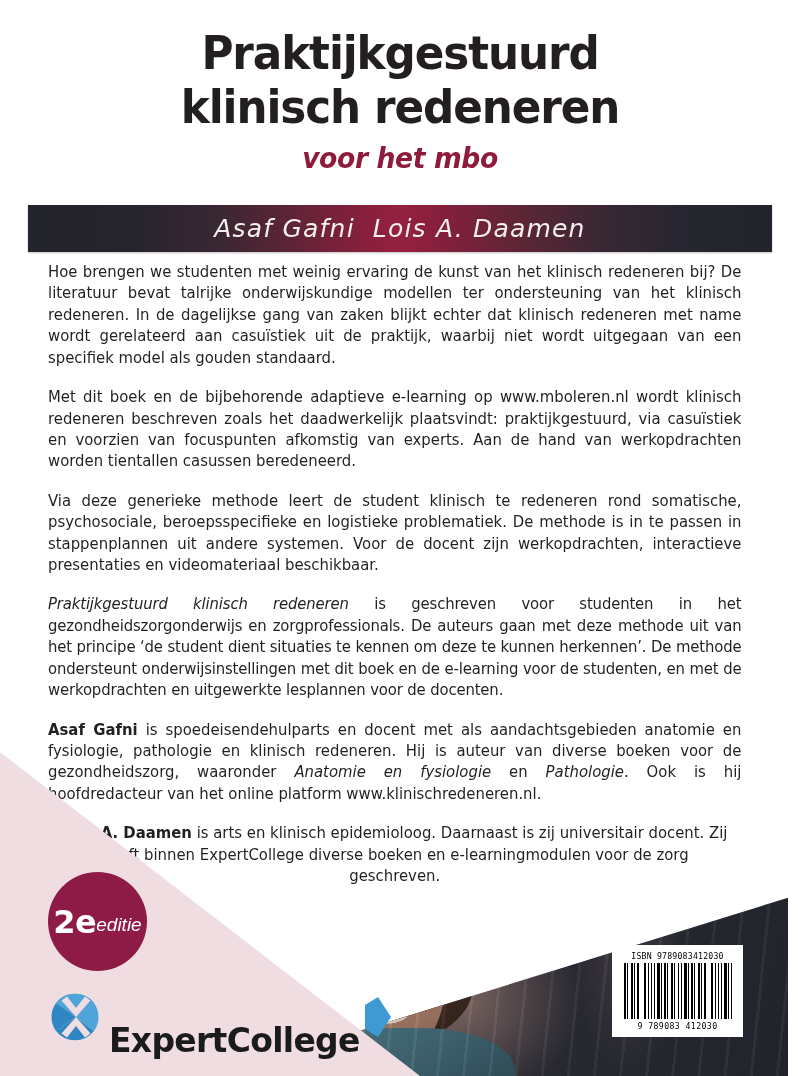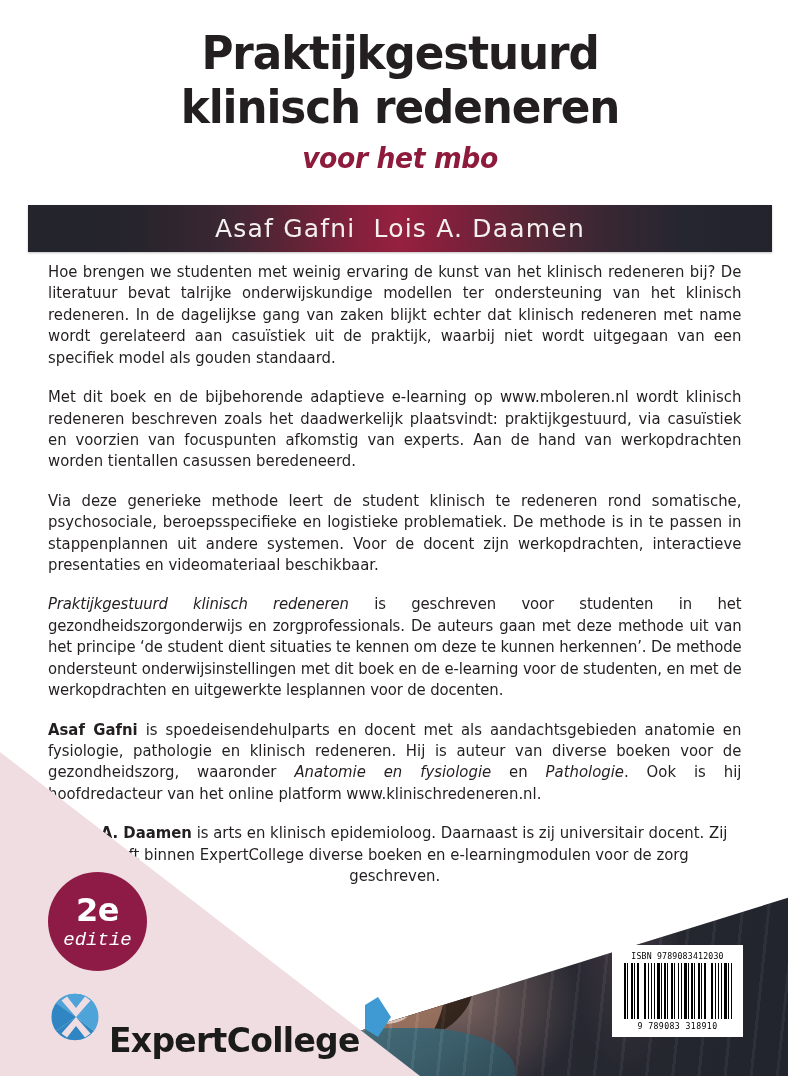--- a/index.html
+++ b/index.html
@@ -73,20 +73,21 @@
     align-items: center;
     justify-content: center;
     box-shadow: 0 1px 2px rgba(0,0,0,0.25);
   }
   .author-names {
     font-family: "DejaVu Sans", sans-serif;
     font-size: 25px;
     color: #f4f0ef;
     letter-spacing: 1.2px;
     white-space: nowrap;
+    font-style: italic;
   }
   .author-gap { display: inline-block; width: 18px; }
 
   
   .body-copy {
     position: absolute;
     left: 48px;
     top: 262px;
     width: 704px;
     font-family: "DejaVu Sans", sans-serif;
@@ -205,33 +206,32 @@
   .edition-badge {
     position: absolute;
     left: 48px;
     top: 872px;
     width: 99px;
     height: 99px;
     border-radius: 50%;
     background: #8e1b45;
     color: #ffffff;
     display: flex;
-    flex-direction: column;
     align-items: center;
     justify-content: center;
     line-height: 1;
   }
   .edition-num {
     font-family: "DejaVu Sans", sans-serif;
     font-weight: bold;
     font-size: 32px;
     letter-spacing: -0.5px;
   }
   .edition-word {
-    font-family: Liberation Mono, monospace;
+    font-family: Liberation Sans, sans-serif;
     font-style: italic;
     font-size: 19px;
     margin-top: 5px;
   }
 
   
   .logo {
     position: absolute;
     left: 47px;
     top: 988px;
@@ -366,16 +366,16 @@
     </svg>
     <div class="logo-word">ExpertCollege</div>
     <svg class="logo-tail" viewBox="0 0 26 40">
       <path d="M13 0 L26 20 L13 40 L0 32 L0 8 Z" fill="#3f9ad4"></path>
     </svg>
   </div>
 
   <div class="barcode-box">
     <div class="barcode-isbn">ISBN 9789083412030</div>
     <div class="barcode-bars"></div>
-    <div class="barcode-digits">9  789083  318910</div>
+    <div class="barcode-digits">9  789083  412030</div>
   </div>
 
 </div>
 
 </body></html>

